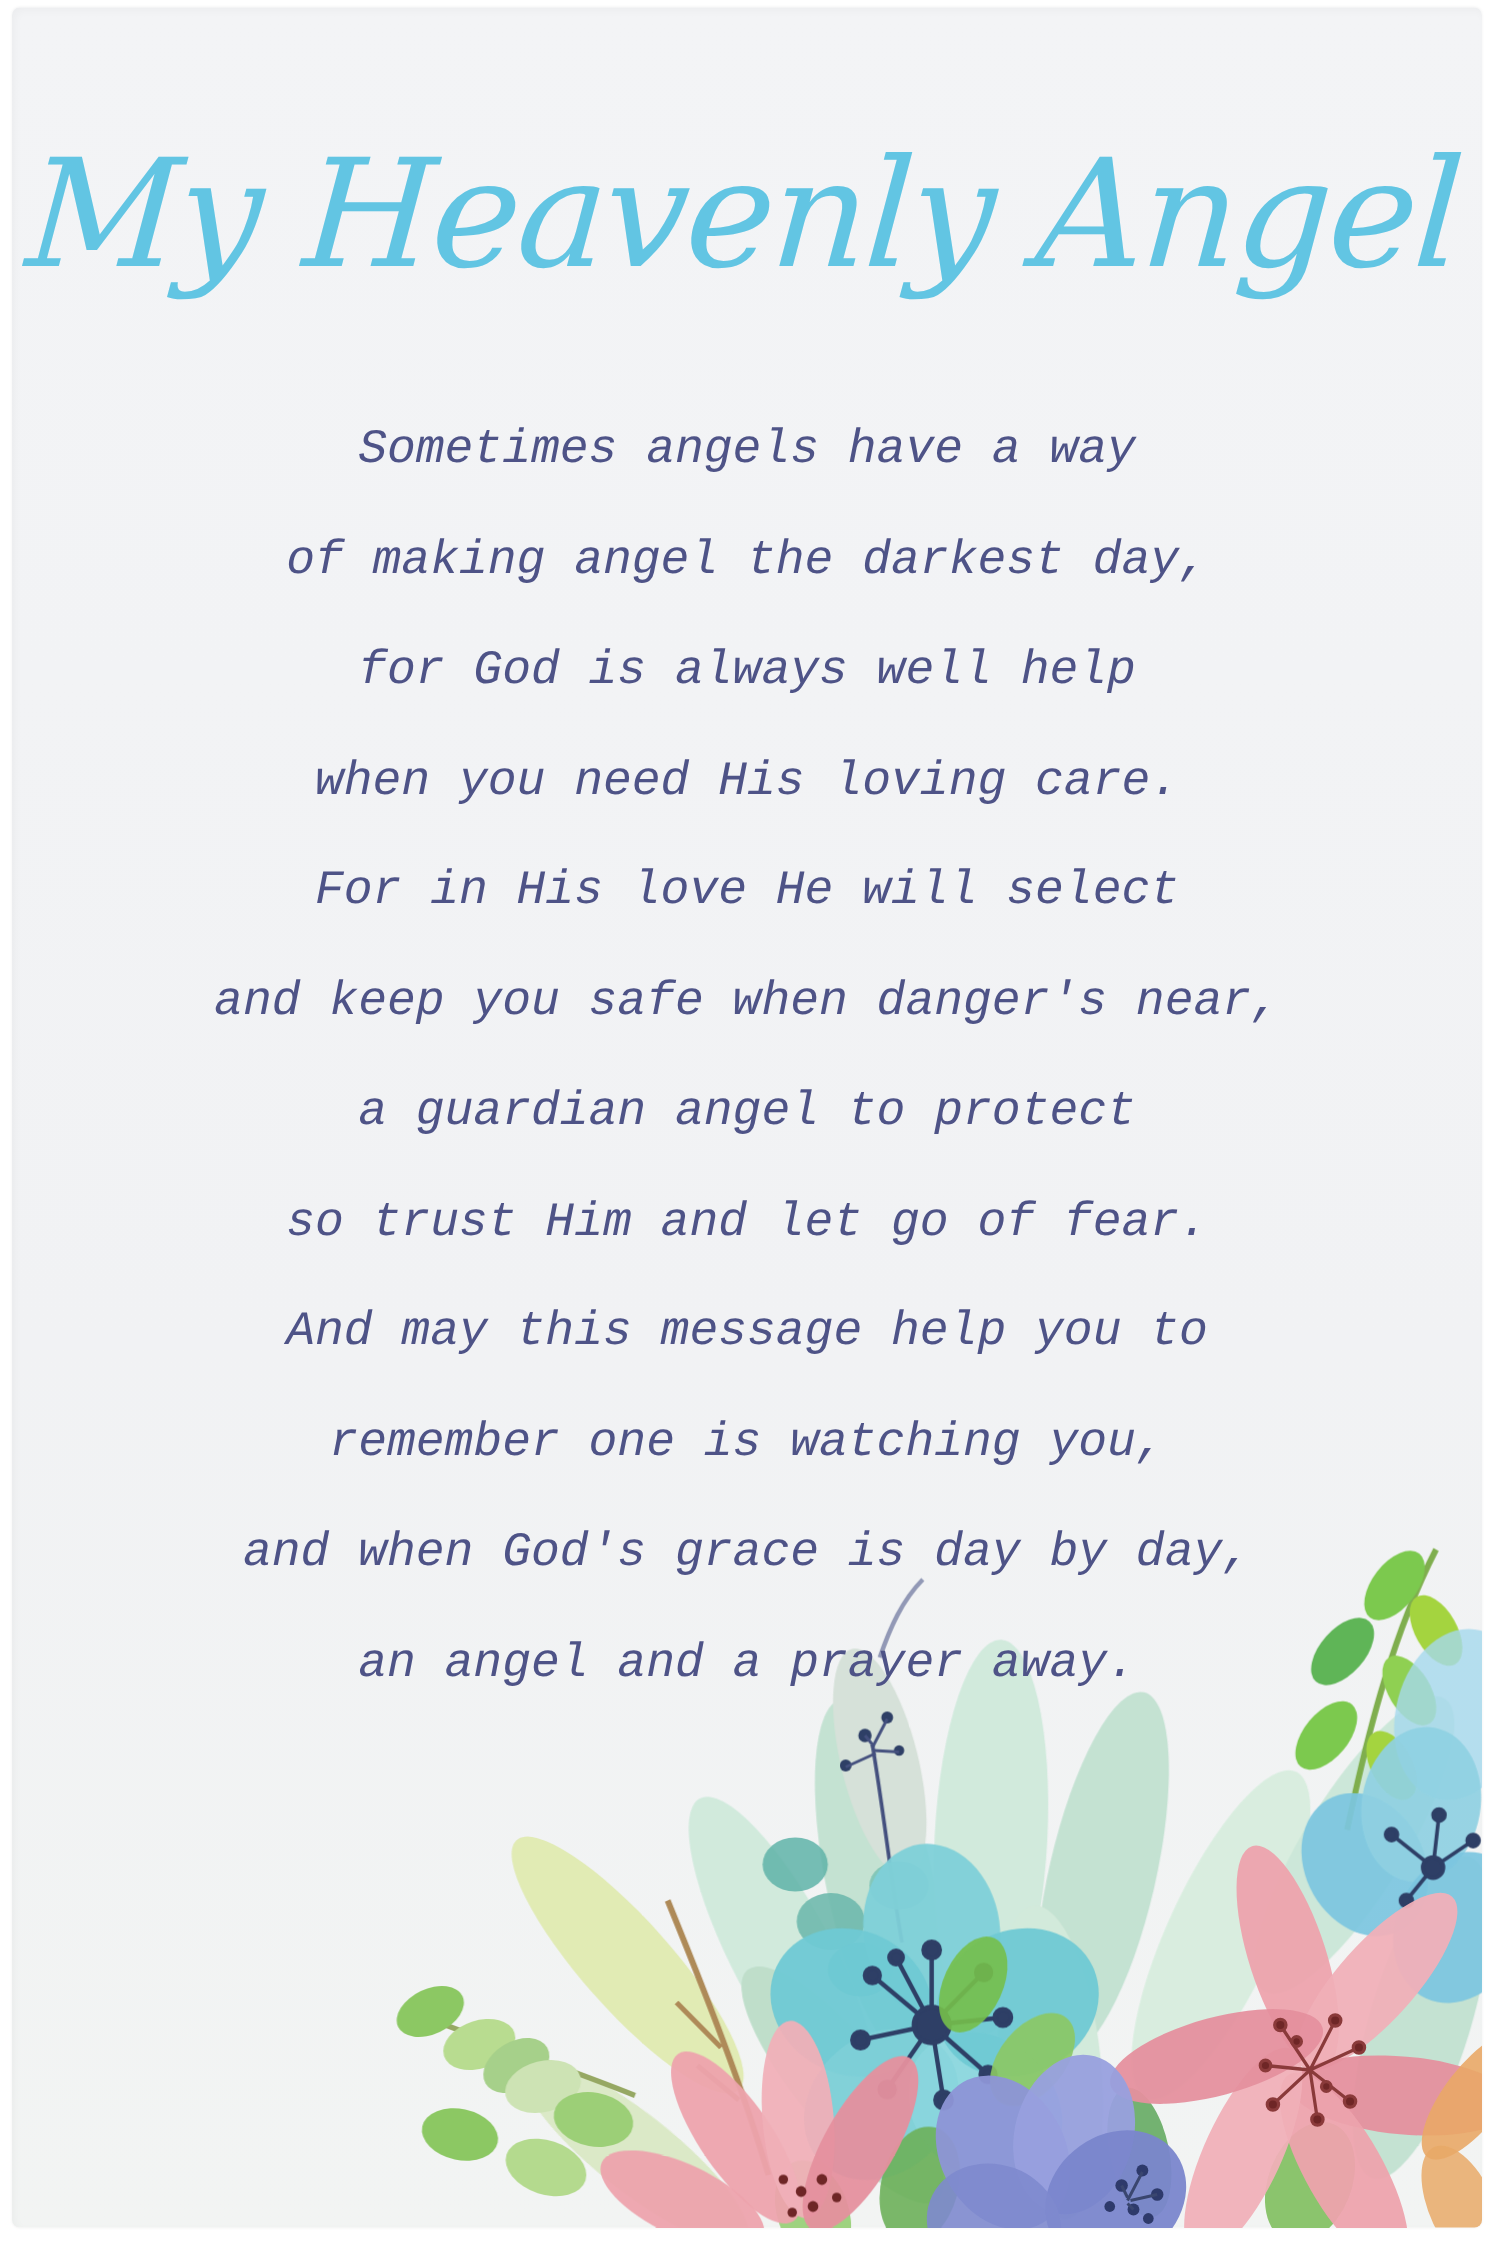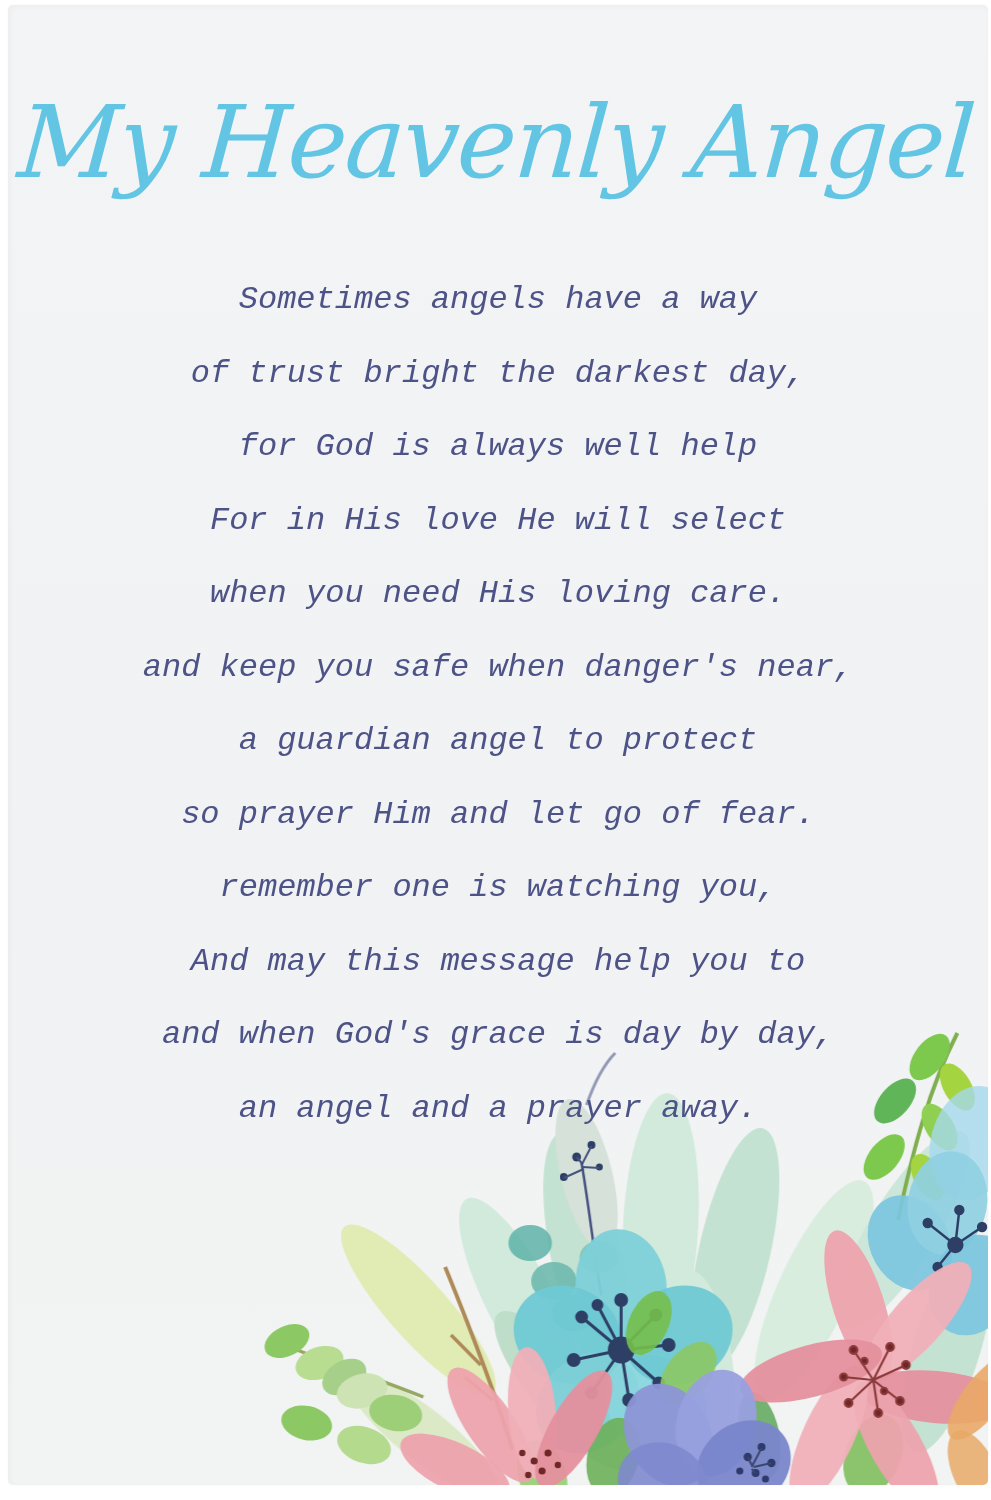--- a/index.html
+++ b/index.html
@@ -59,29 +59,29 @@
 </head>
 <body>
 
 <div class="photo-bg">
   <div class="card">
 
     <h1 class="title">My Heavenly Angel</h1>
 
     <div class="poem">
         <div class="line">Sometimes angels have a way</div>
-        <div class="line">of trust bright the darkest day,</div>
+        <div class="line">of making angel the darkest day,</div>
         <div class="line">for God is always well help</div>
+        <div class="line">when you need His loving care.</div>
         <div class="line">For in His love He will select</div>
-        <div class="line">when you need His loving care.</div>
         <div class="line">and keep you safe when danger's near,</div>
         <div class="line">a guardian angel to protect</div>
-        <div class="line">so prayer Him and let go of fear.</div>
+        <div class="line">so trust Him and let go of fear.</div>
+        <div class="line">And may this message help you to</div>
         <div class="line">remember one is watching you,</div>
-        <div class="line">And may this message help you to</div>
         <div class="line">and when God's grace is day by day,</div>
         <div class="line">an angel and a prayer away.</div>
       </div>
 
     <svg class="floral" viewBox="0 0 991 480" preserveAspectRatio="none" aria-hidden="true">
 
       <g opacity="0.9">
         <ellipse cx="520" cy="300" rx="34" ry="120" transform="rotate(-28 520 300)" style="fill:var(--leaf-mint,#cde9da)"></ellipse>
         <ellipse cx="585" cy="250" rx="36" ry="125" transform="rotate(-12 585 250)" style="fill:var(--leaf-teal,#bfe0cf)"></ellipse>
         <ellipse cx="660" cy="220" rx="38" ry="132" transform="rotate(3 660 220)" style="fill:var(--leaf-mint,#cde9da)"></ellipse>

